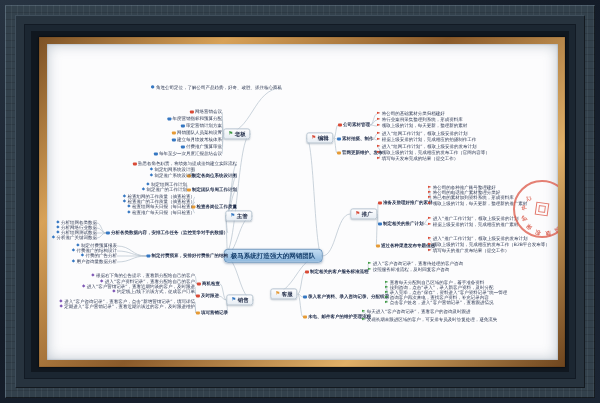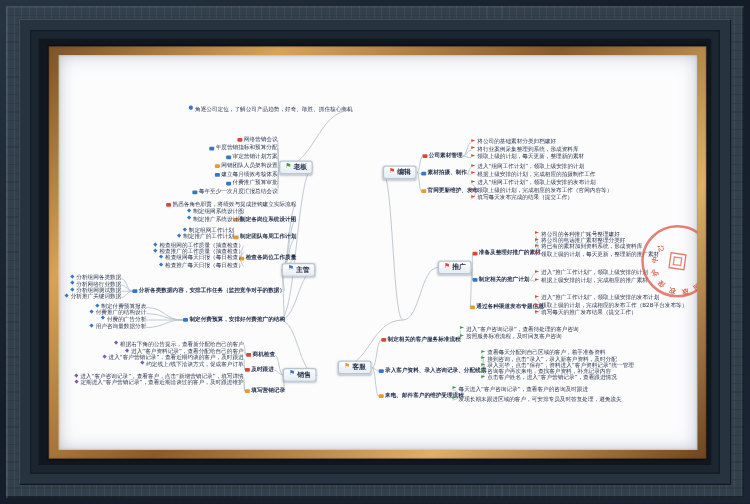--- a/index.html
+++ b/index.html
@@ -134,20 +134,23 @@
         <path d="M338,239 C340.046875,239 340.046875,253 342.09375,253" fill="none" stroke="#b5c2cd" stroke-width="0.7"></path>
         <path d="M338,244 C340.046875,244 340.046875,253 342.09375,253" fill="none" stroke="#b5c2cd" stroke-width="0.7"></path>
         <path d="M338,249 C340.046875,249 340.046875,253 342.09375,253" fill="none" stroke="#b5c2cd" stroke-width="0.7"></path>
         <path d="M338,254 C340.046875,254 340.046875,253 342.09375,253" fill="none" stroke="#b5c2cd" stroke-width="0.7"></path>
         <path d="M338,259 C340.046875,259 340.046875,253 342.09375,253" fill="none" stroke="#b5c2cd" stroke-width="0.7"></path>
         <path d="M256,273 C253.359375,273 253.359375,250 250.71875,250" fill="none" stroke="#b5c2cd" stroke-width="0.7"></path>
         <path d="M315,268 C319.546875,268 319.546875,273 324.09375,273" fill="none" stroke="#b5c2cd" stroke-width="0.7"></path>
         <path d="M315,276 C319.546875,276 319.546875,273 324.09375,273" fill="none" stroke="#b5c2cd" stroke-width="0.7"></path>
       </svg>
     <div id="map-nodes">
+        <div class="node center" style="left: 226px; top: 212px; transform: translate(-50%, -50%);">
+          <span>极马系统打造强大的网销团队</span>
+        </div>
         <div class="node branch" style="left: 190px; top: 90px; transform: translate(-50%, -50%);">
           <span class="ic flag" style="color: rgb(63, 154, 68);">⚑</span>
           <span>老板</span>
         </div>
         <div class="node branch" style="left: 273px; top: 94px; transform: translate(-50%, -50%);">
           <span class="ic flag" style="color: rgb(217, 74, 54);">⚑</span>
           <span>编辑</span>
         </div>
         <div class="node branch" style="left: 192px; top: 172px; transform: translate(-50%, -50%);">
           <span class="ic flag" style="color: rgb(53, 119, 194);">⚑</span>

